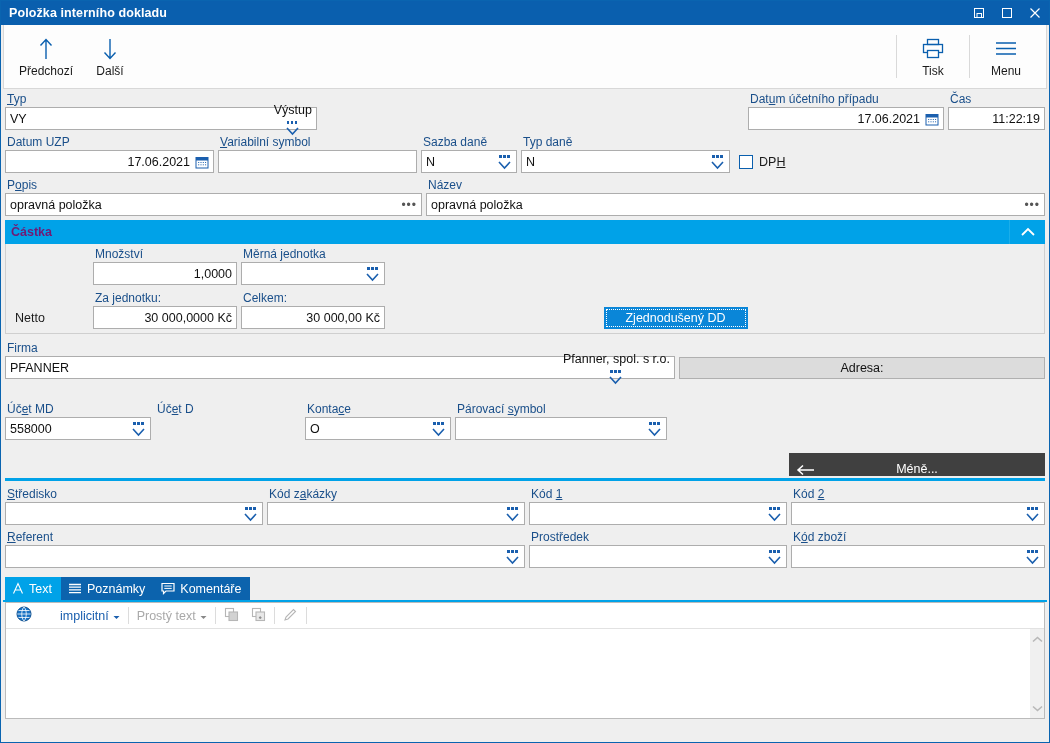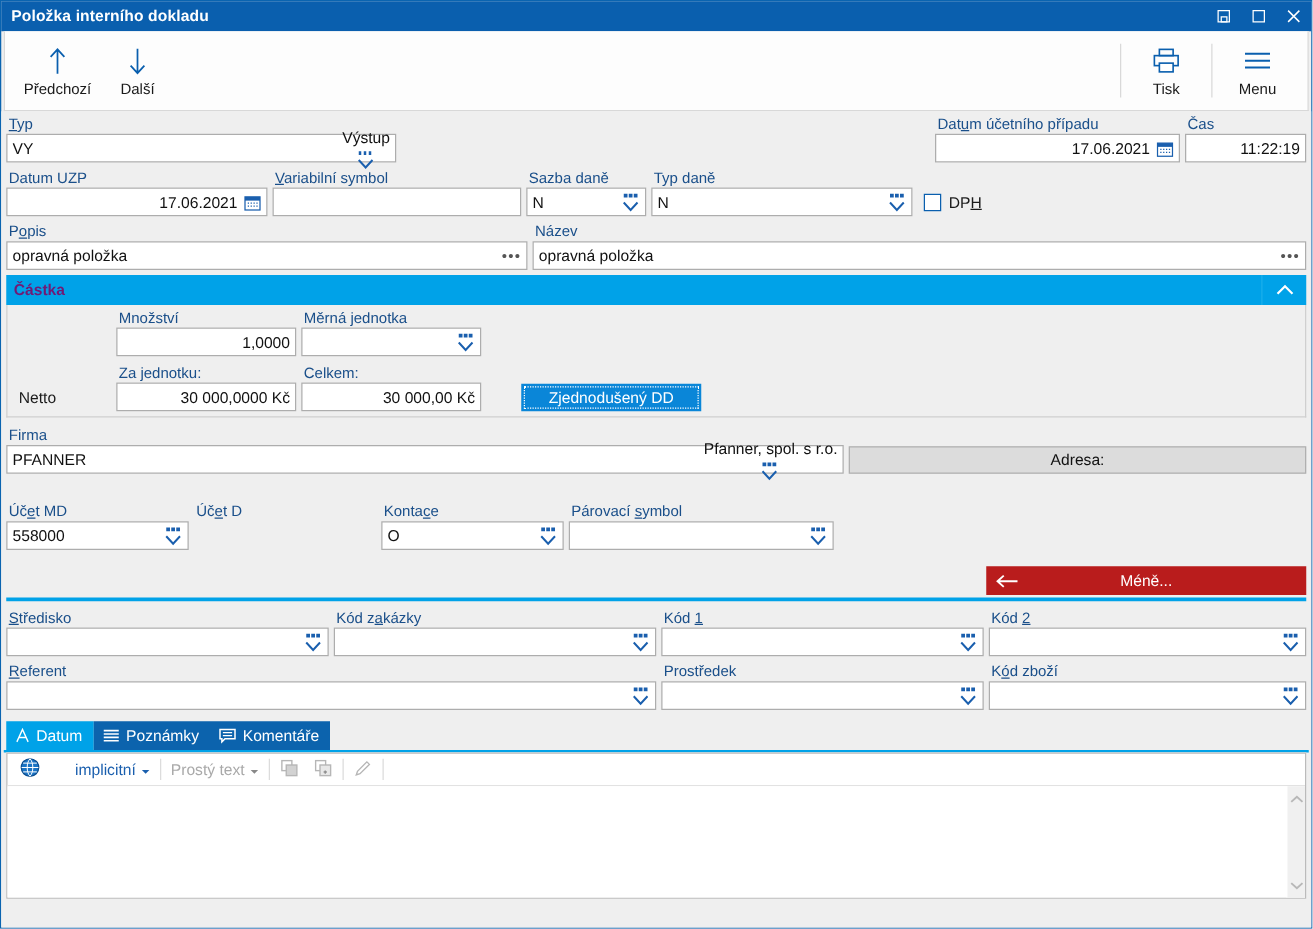--- a/index.html
+++ b/index.html
@@ -55,21 +55,21 @@
   .sect { height:24px; background:#00a2e8; color:#701a75; display:flex; align-items:center; font-weight:bold; font-size:12.5px; margin:4px 2px 0 2px; }
   .sect .stitle { padding-left:6px; }
   .sect .scol { margin-left:auto; width:36px; height:24px; display:flex; align-items:center; justify-content:center; border-left:1px solid #1aaeea; }
 
   .panel { border-left:1px solid #cfcfcf; border-right:1px solid #cfcfcf; border-bottom:1px solid #cfcfcf; margin:0 2px; background:#efefef; }
 
   .chk { width:14px; height:14px; border:1px solid #0a5fae; background:#fff; flex:0 0 auto; }
 
   .btn-gray { height:22px; background:#dcdcdc; border:1px solid #b0b0b0; display:flex; align-items:center; justify-content:center; font-size:12.5px; color:#111; }
   .btn-blue { height:22px; background:#0a86d8; color:#fff; display:flex; align-items:center; justify-content:center; font-size:12.5px; position:relative; outline:1px dotted #fff; outline-offset:-3px; }
-  .btn-cyan { height:23px; background:#b91c1c; color:#fff; display:flex; align-items:center; font-size:12.5px; }
+  .btn-cyan { height:23px; background:#404040; color:#fff; display:flex; align-items:flex-end; font-size:12.5px; }
   .btn-cyan .arr { width:34px; display:flex; align-items:center; justify-content:center; }
   .btn-cyan .ctxt { flex:1; text-align:center; padding-right:34px; }
 
   .divider { height:3px; background:#00a2e8; margin:0 2px; }
 
   
   .tabs { display:flex; align-items:flex-end; height:23px; margin:0 2px; }
   .tab { height:23px; display:flex; align-items:center; gap:5px; padding:0 9px 0 7px; font-size:12.5px; color:#fff; background:#0c63ad; }
   .tab.active { background:#00a2e8; }
   .tab .tic { display:flex; align-items:center; }
@@ -345,21 +345,21 @@
         <div class="fld" style="width:148px">
           <div class="inp">
             <span class="num">30 000,0000 Kč</span>
           </div>
         </div>
         <div class="fld" style="width:148px">
           <div class="inp">
             <span class="num">30 000,00 Kč</span>
           </div>
         </div>
-        <div style="flex:1; display:flex; align-items:center; justify-content:flex-start; padding:0 110px 0 30px;">
+        <div style="flex:1; display:flex; align-items:center; justify-content:center; padding:0 110px 0 30px;">
           <div class="btn-blue" style="width:144px">Zjednodušený DD</div>
         </div>
       </div>
 
     </div>
 
     <div class="row" style="margin-top:4px">
       <div class="fld" style="width:674px">
         <div class="lbl">Firma</div>
         <div class="inp">
@@ -616,21 +616,21 @@
     </div>
 
     <div class="tabwrap" style="margin-top:9px">
       <div class="tabs">
         <div class="tab active">
           <span class="tic">
             <svg width="12" height="13" viewBox="0 0 12 13">
                 <path d="M1.5 11.5 L6 1.5 L10.5 11.5 M3.3 8 H8.7" stroke="#fff" stroke-width="1.1" fill="none"></path>
               </svg>
           </span>
-          <span>Datum</span>
+          <span>Text</span>
         </div>
         <div class="tab">
           <span class="tic">
             <svg width="14" height="13" viewBox="0 0 14 13">
                 <path d="M1 2.5 H13 M1 5.2 H13 M1 7.9 H13 M1 10.6 H13" stroke="#fff" stroke-width="1.3" fill="none"></path>
               </svg>
           </span>
           <span>Poznámky</span>
         </div>
         <div class="tab">

